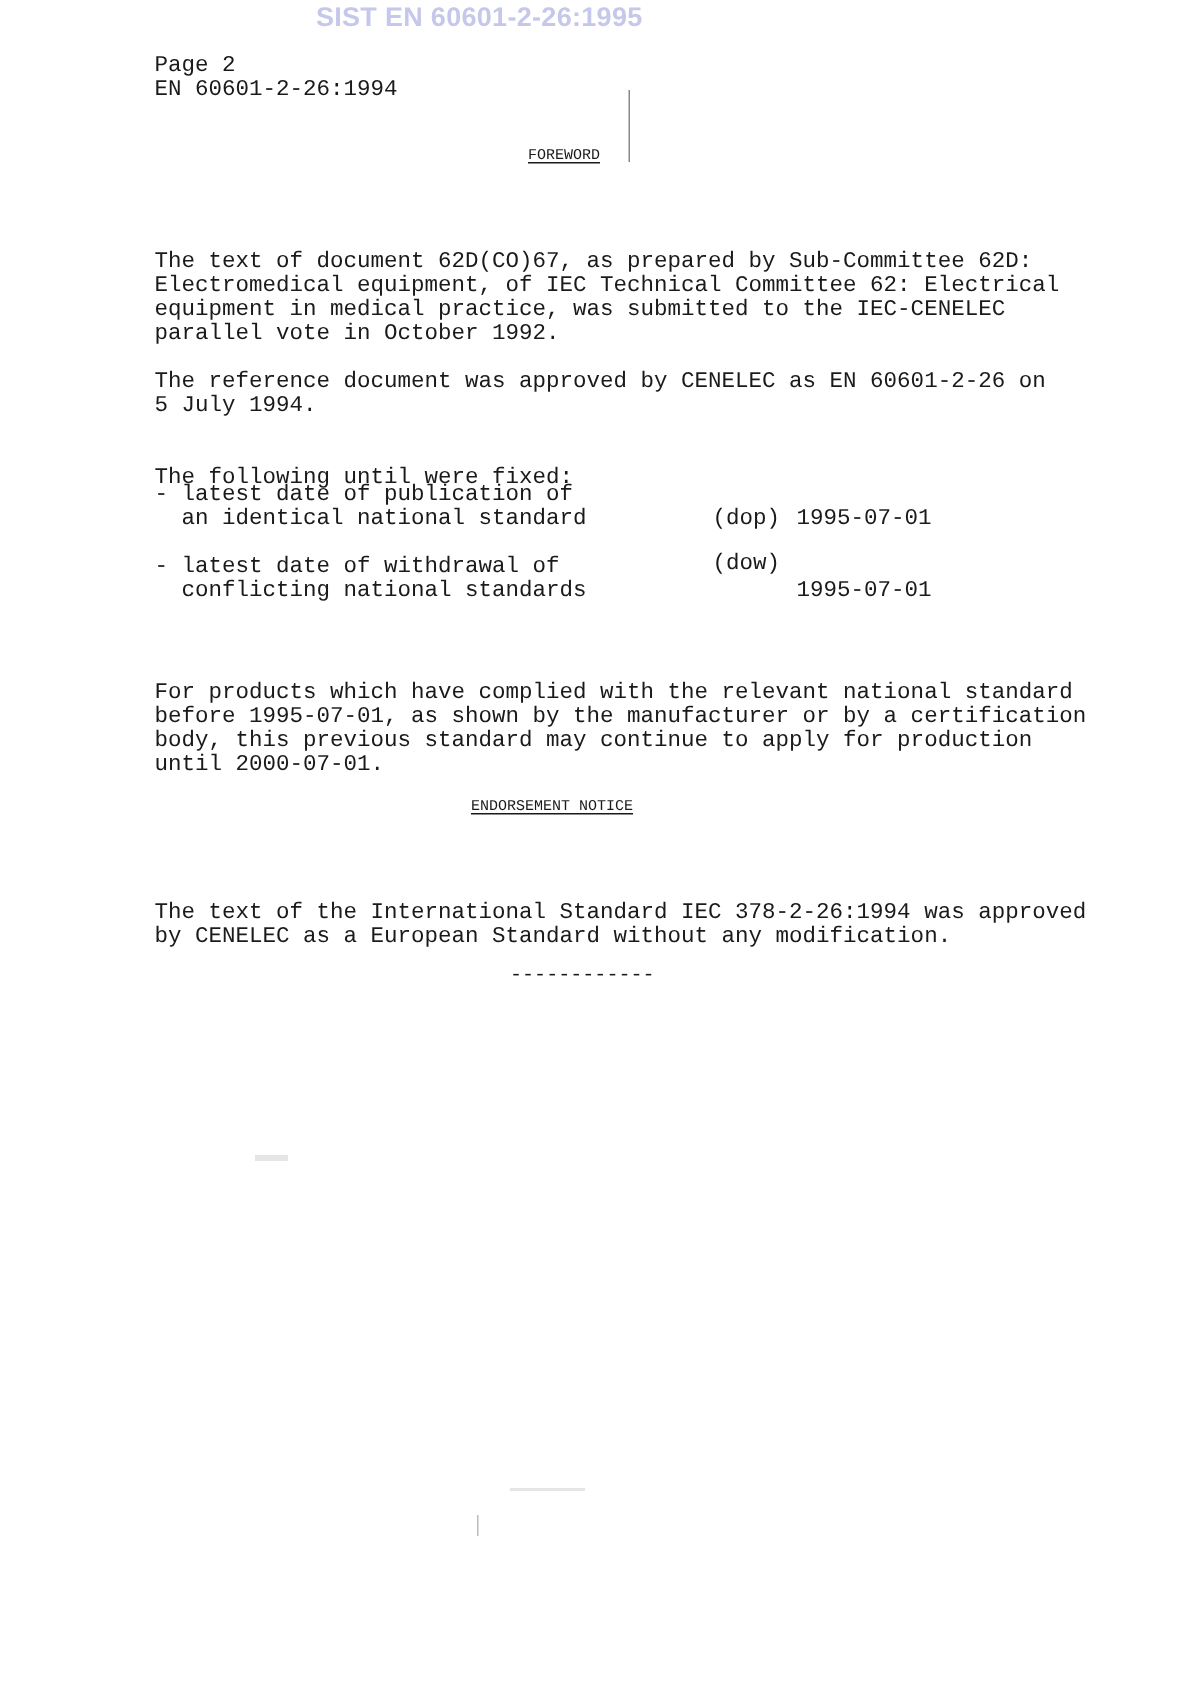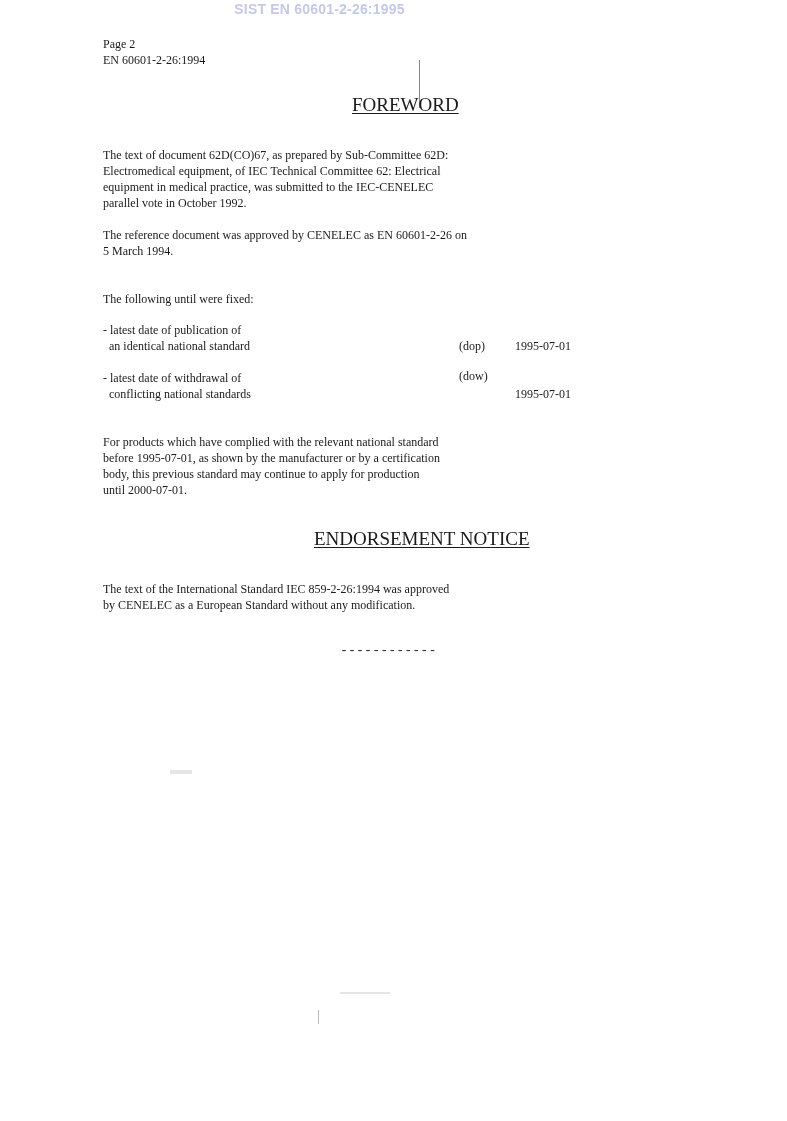--- a/index.html
+++ b/index.html
@@ -16,51 +16,51 @@
       color: #1a1a1a;
     }
     .watermark {
       position: absolute;
       top: 1px;
       left: 0;
       width: 639px;
       text-align: center;
       font-family: "Liberation Sans", "DejaVu Sans", sans-serif;
       font-weight: bold;
-      font-size: 14px;
+      font-size: 18px;
       color: #c5c8ea;
       letter-spacing: 0.2px;
     }
     .mono {
-      font-family: Liberation Serif, serif;
-      font-size: 12px;
+      font-family: Liberation Mono, monospace;
+      font-size: 15px;
       line-height: 16px;
       white-space: pre;
       position: absolute;
     }
     .header-block { left: 103px; top: 36px; }
     .heading {
       position: absolute;
-      font-family: Liberation Serif, serif;
-      font-size: 19px;
+      font-family: Liberation Mono, monospace;
+      font-size: 10px;
       line-height: 16px;
       text-decoration: underline;
       text-underline-offset: 2px;
       white-space: pre;
     }
     .foreword { left: 352px; top: 97px; }
     .endorse { left: 314px; top: 531px; text-align: center; }
-    .para { left: 103px; }
+    .para { left: 103px; margin-top: 20px; }
     .p1 { top: 147px; }
     .p2 { top: 227px; }
     .p3 { top: 291px; }
     .item { left: 103px; }
     .item1 { top: 322px; }
     .item2 { top: 370px; }
-    .code { position: absolute; }
+    .code { position: absolute; margin-left: 16px; }
     .code1 { left: 459px; top: 338px; }
     .code2 { left: 459px; top: 368px; }
     .date1 { left: 515px; top: 338px; }
     .date2 { left: 515px; top: 386px; }
     .p4 { top: 434px; }
     .p5 { top: 581px; }
     .divider {
       position: absolute;
       left: 340px;
       top: 643px;
@@ -92,41 +92,41 @@
 <div class="vline"></div>
 
 <div class="heading foreword">FOREWORD</div>
 
 <div class="mono para p1">The text of document 62D(CO)67, as prepared by Sub-Committee 62D:
 Electromedical equipment, of IEC Technical Committee 62: Electrical
 equipment in medical practice, was submitted to the IEC-CENELEC
 parallel vote in October 1992.</div>
 
 <div class="mono para p2">The reference document was approved by CENELEC as EN 60601-2-26 on
-5 March 1994.</div>
+5 July 1994.</div>
 
 <div class="mono para p3">The following until were fixed:</div>
 
 <div class="mono item item1">- latest date of publication of
   an identical national standard</div>
 <div class="mono code code1">(dop)</div>
 <div class="mono code date1">1995-07-01</div>
 
 <div class="mono item item2">- latest date of withdrawal of
   conflicting national standards</div>
 <div class="mono code code2">(dow)</div>
 <div class="mono code date2">1995-07-01</div>
 
 <div class="mono para p4">For products which have complied with the relevant national standard
 before 1995-07-01, as shown by the manufacturer or by a certification
 body, this previous standard may continue to apply for production
 until 2000-07-01.</div>
 
 <div class="heading endorse">ENDORSEMENT NOTICE</div>
 
-<div class="mono para p5">The text of the International Standard IEC 859-2-26:1994 was approved
+<div class="mono para p5">The text of the International Standard IEC 378-2-26:1994 was approved
 by CENELEC as a European Standard without any modification.</div>
 
 <div class="divider">------------</div>
 
 <div class="speck" style="left:170px;top:770px;width:22px;height:4px;"></div>
 <div class="speck" style="left:340px;top:992px;width:50px;height:2px;"></div>
 <div class="speck" style="left:318px;top:1010px;width:1px;height:14px;background:#bbb;"></div>
 
 </body></html>

